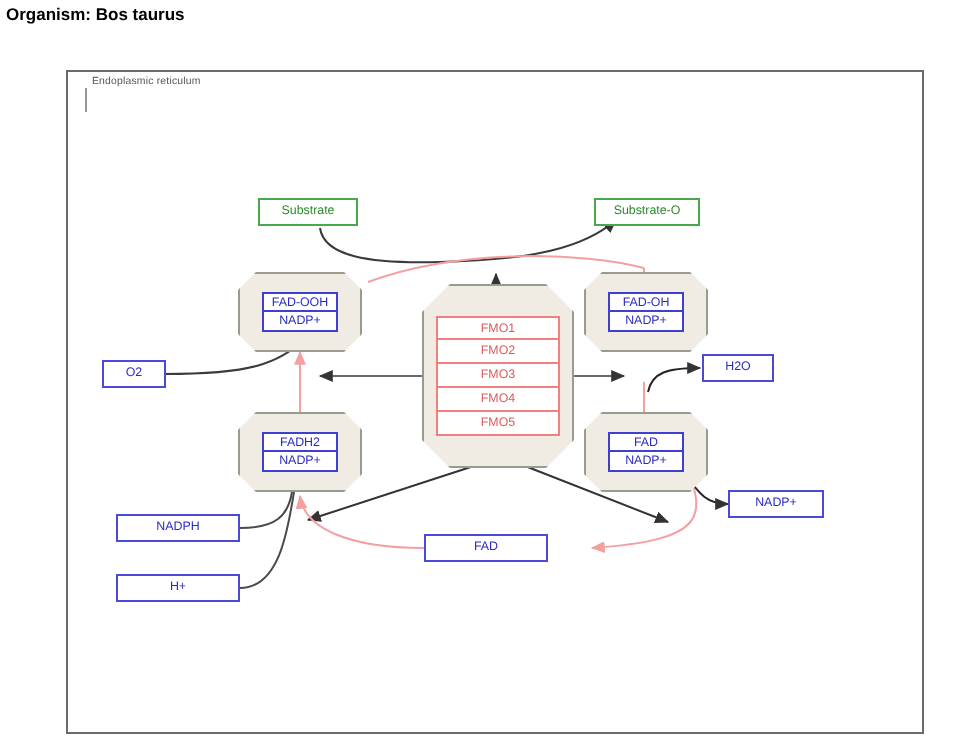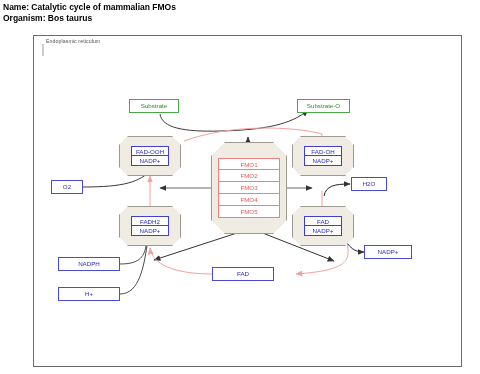--- a/index.html
+++ b/index.html
@@ -49,21 +49,20 @@
        justify-content:center;box-sizing:border-box;}
   #fmo-complex .fmo{border:1px solid #f08080;background:#ffffff;
        font-size:6.2px;color:#e05a5a;text-align:center;line-height:11px;
        height:12px;width:62px;box-sizing:border-box;}
   #fmo-complex .fmo + .fmo{border-top:none;}
 </style>
 </head>
 <body>
 
 <div id="header">
-  <div class="hline">Name: Catalytic cycle of mammalian FMOs</div>
   <div class="hline">Organism: Bos taurus</div>
 </div>
 
 <div id="canvas">
 
   <div id="compartment-label">Endoplasmic reticulum</div>
 
   <svg id="svg" viewBox="0 0 429 332">
     <defs>
       <marker id="ah-dark" markerWidth="8" markerHeight="8" refX="6.4" refY="3" orient="auto" markerUnits="userSpaceOnUse">

